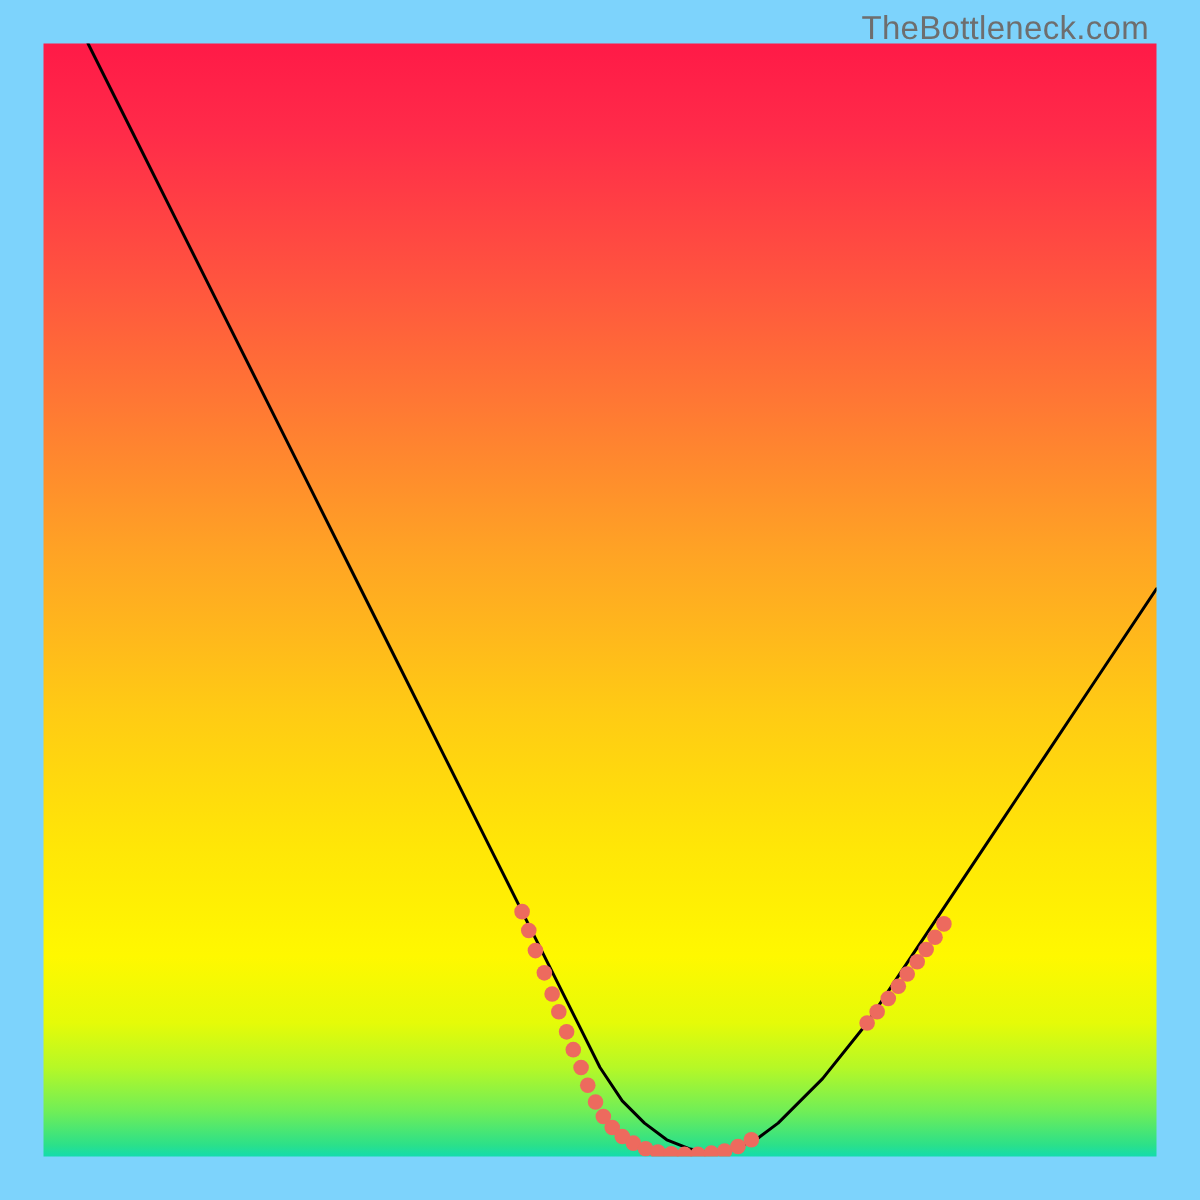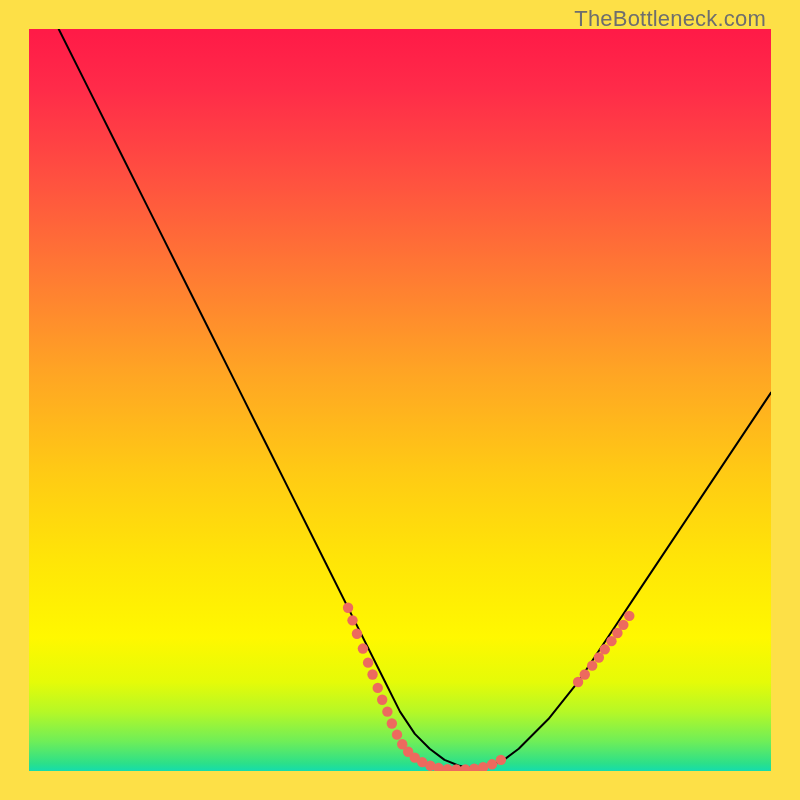--- a/index.html
+++ b/index.html
@@ -10,21 +10,21 @@
     background: #000000;
     overflow: hidden;
     font-family: Arial, Helvetica, sans-serif;
   }
   .outer-frame {
     position: absolute;
     top: 0;
     left: 0;
     width: 800px;
     height: 800px;
-    background: #fde047;
+    background: #7dd3fc;
   }
   .plot-box {
     position: absolute;
     top: 29px;
     left: 29px;
     width: 742px;
     height: 742px;
     
     background: linear-gradient(
       to bottom,

